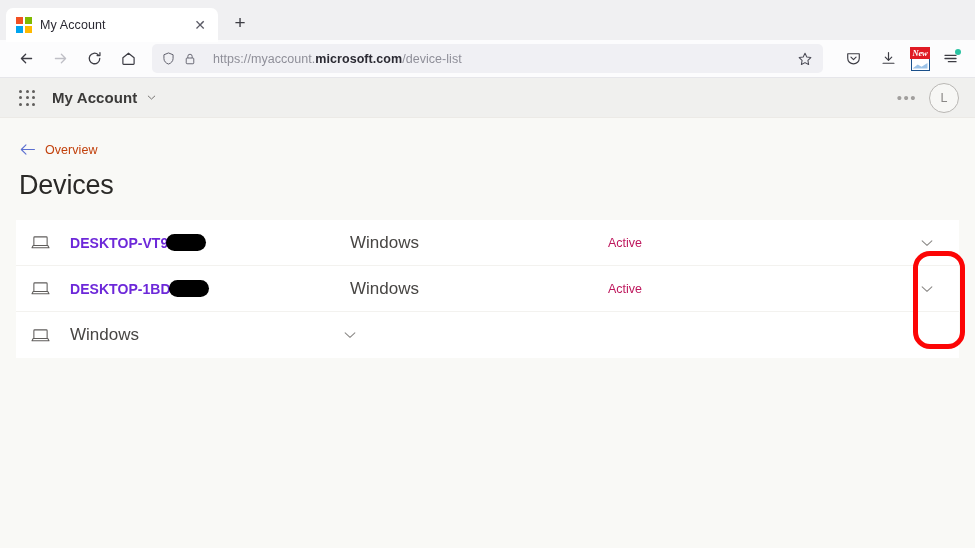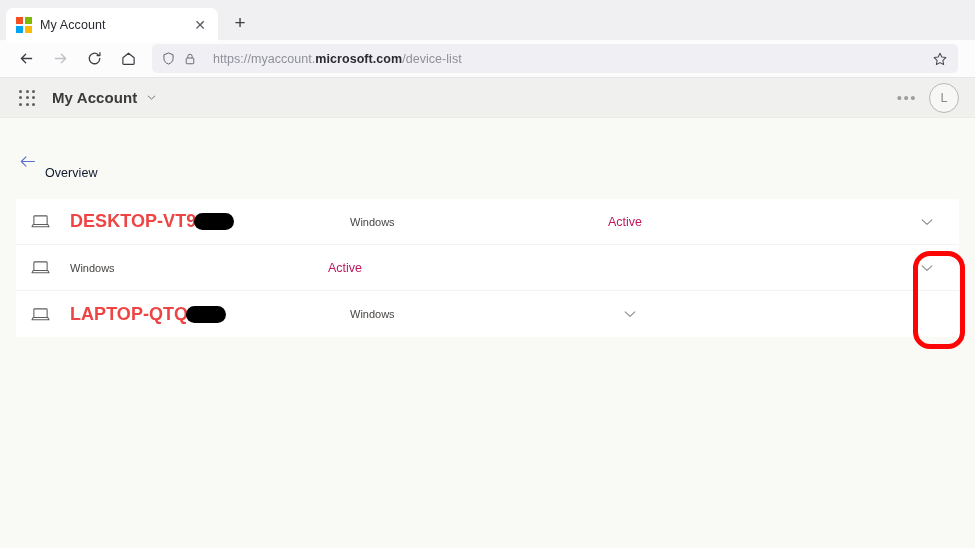--- a/index.html
+++ b/index.html
@@ -325,23 +325,22 @@
     padding-top: 24px;
     padding-left: 5px;
   }
   .back-arrow {
     color: #5b6fd0;
     display: flex;
     align-items: center;
   }
   .breadcrumb-label {
     font-size: 12.5px;
-    color: #0f172a;
+    color: #c2410c;
     letter-spacing: 0.05px;
-    margin-top: 24px;
   }
 
   .page-title {
     font-size: 27px;
     font-weight: 400;
     color: #2b2a28;
     padding-left: 5px;
     margin-top: 13px;
     letter-spacing: -0.2px;
   }
@@ -374,40 +373,40 @@
     flex: 0 0 40px;
     display: flex;
     align-items: center;
     color: #605e5c;
   }
 
   .device-name-cell {
     flex: 0 0 280px;
     display: flex;
     align-items: center;
-    font-size: 18px;
+    font-size: 14px;
     font-weight: 700;
-    color: #ef4444;
+    color: #6d28d9;
     letter-spacing: 0.05px;
     white-space: nowrap;
   }
 
   .redaction {
     display: inline-block;
     width: 40px;
     height: 17px;
     border-radius: 9px;
     background: #000000;
     margin-left: -2px;
     vertical-align: middle;
   }
 
   .device-os-cell {
     flex: 0 0 258px;
-    font-size: 11px;
+    font-size: 17px;
     color: #484644;
   }
 
   .device-status-cell {
     flex: 1 1 auto;
     font-size: 12.5px;
     color: #be185d;
   }
 
   .device-chevron {
@@ -486,20 +485,47 @@
         </svg>
       </span>
       <span class="url-text"><span>https://myaccount.</span><span class="host-strong">microsoft.com</span><span>/device-list</span></span>
       <span class="star-btn">
         <svg width="16" height="16" viewBox="0 0 20 20" fill="none" stroke="currentColor" stroke-width="1.3" stroke-linejoin="round">
           <path d="m10 2.8 2.25 4.7 5.05.7-3.65 3.6.88 5.1L10 14.5l-4.53 2.4.88-5.1L2.7 8.2l5.05-.7z"></path>
         </svg>
       </span>
     </div>
 
+    <div class="toolbar-right">
+      <div class="nav-btn">
+        <svg width="17" height="17" viewBox="0 0 20 20" fill="none" stroke="currentColor" stroke-width="1.35" stroke-linecap="round" stroke-linejoin="round">
+          <path d="M3.2 4.4h13.6v5.3c0 3.8-3 6.6-6.8 6.6S3.2 13.5 3.2 9.7z"></path>
+          <path d="m7 8.4 3 2.9 3-2.9"></path>
+        </svg>
+      </div>
+
+      <div class="nav-btn">
+        <svg width="17" height="17" viewBox="0 0 20 20" fill="none" stroke="currentColor" stroke-width="1.4" stroke-linecap="round" stroke-linejoin="round">
+          <path d="M10 3v9M6.2 8.4 10 12.2l3.8-3.8"></path>
+          <path d="M3.6 15.6h12.8"></path>
+        </svg>
+      </div>
+
+      <div class="ext-badge">
+        <span class="ext-doc"></span>
+        <span class="ext-new">New</span>
+      </div>
+
+      <div class="menu-btn">
+        <svg width="17" height="17" viewBox="0 0 20 20" fill="none" stroke="currentColor" stroke-width="1.5" stroke-linecap="round">
+          <path d="M3.5 6.2h13M3.5 10h13M7.5 13.8h9"></path>
+        </svg>
+        <span class="green-dot"></span>
+      </div>
+    </div>
   </div>
 
   <div class="page">
 
     <div class="app-header">
       <div class="waffle">
         <i></i>
           <i></i>
           <i></i>
           <i></i>
@@ -524,20 +550,21 @@
 
       <div class="breadcrumb-row">
         <span class="back-arrow">
           <svg width="17" height="15" viewBox="0 0 22 16" fill="none" stroke="currentColor" stroke-width="1.4" stroke-linecap="round" stroke-linejoin="round">
             <path d="M20 8H3M9 2 3 8l6 6"></path>
           </svg>
         </span>
         <span class="breadcrumb-label">Overview</span>
       </div>
 
+      <h1 class="page-title">Devices</h1>
 
 
       <div class="device-list">
 
         <div class="device-row">
           <span class="device-icon">
             <svg width="21" height="17" viewBox="0 0 24 20" fill="none" stroke="currentColor" stroke-width="1.25" stroke-linejoin="round">
               <rect x="4.2" y="3.4" width="15.6" height="10.2" rx="0.9"></rect>
               <path d="M2 16.2h20l-1.4-2.6H3.4z"></path>
             </svg>
@@ -555,40 +582,40 @@
           </span>
         </div>
 
         <div class="device-row">
           <span class="device-icon">
             <svg width="21" height="17" viewBox="0 0 24 20" fill="none" stroke="currentColor" stroke-width="1.25" stroke-linejoin="round">
               <rect x="4.2" y="3.4" width="15.6" height="10.2" rx="0.9"></rect>
               <path d="M2 16.2h20l-1.4-2.6H3.4z"></path>
             </svg>
           </span>
+          <span class="device-name-cell">
+            <span>DESKTOP-1BD</span>
+              <span class="redaction"></span>
+          </span>
           <span class="device-os-cell">Windows</span>
           <span class="device-status-cell">Active</span>
           <span class="device-chevron">
             <svg width="18" height="18" viewBox="0 0 20 20" fill="none" stroke="currentColor" stroke-width="1.15" stroke-linecap="round" stroke-linejoin="round">
               <path d="m4.6 7.6 5.4 5 5.4-5"></path>
             </svg>
           </span>
         </div>
 
         <div class="device-row">
           <span class="device-icon">
             <svg width="21" height="17" viewBox="0 0 24 20" fill="none" stroke="currentColor" stroke-width="1.25" stroke-linejoin="round">
               <rect x="4.2" y="3.4" width="15.6" height="10.2" rx="0.9"></rect>
               <path d="M2 16.2h20l-1.4-2.6H3.4z"></path>
             </svg>
           </span>
-          <span class="device-name-cell">
-            <span>LAPTOP-QTQ</span>
-              <span class="redaction"></span>
-          </span>
           <span class="device-os-cell">Windows</span>
           <span class="device-chevron">
             <svg width="18" height="18" viewBox="0 0 20 20" fill="none" stroke="currentColor" stroke-width="1.15" stroke-linecap="round" stroke-linejoin="round">
               <path d="m4.6 7.6 5.4 5 5.4-5"></path>
             </svg>
           </span>
         </div>
 
       </div>
     </div>

